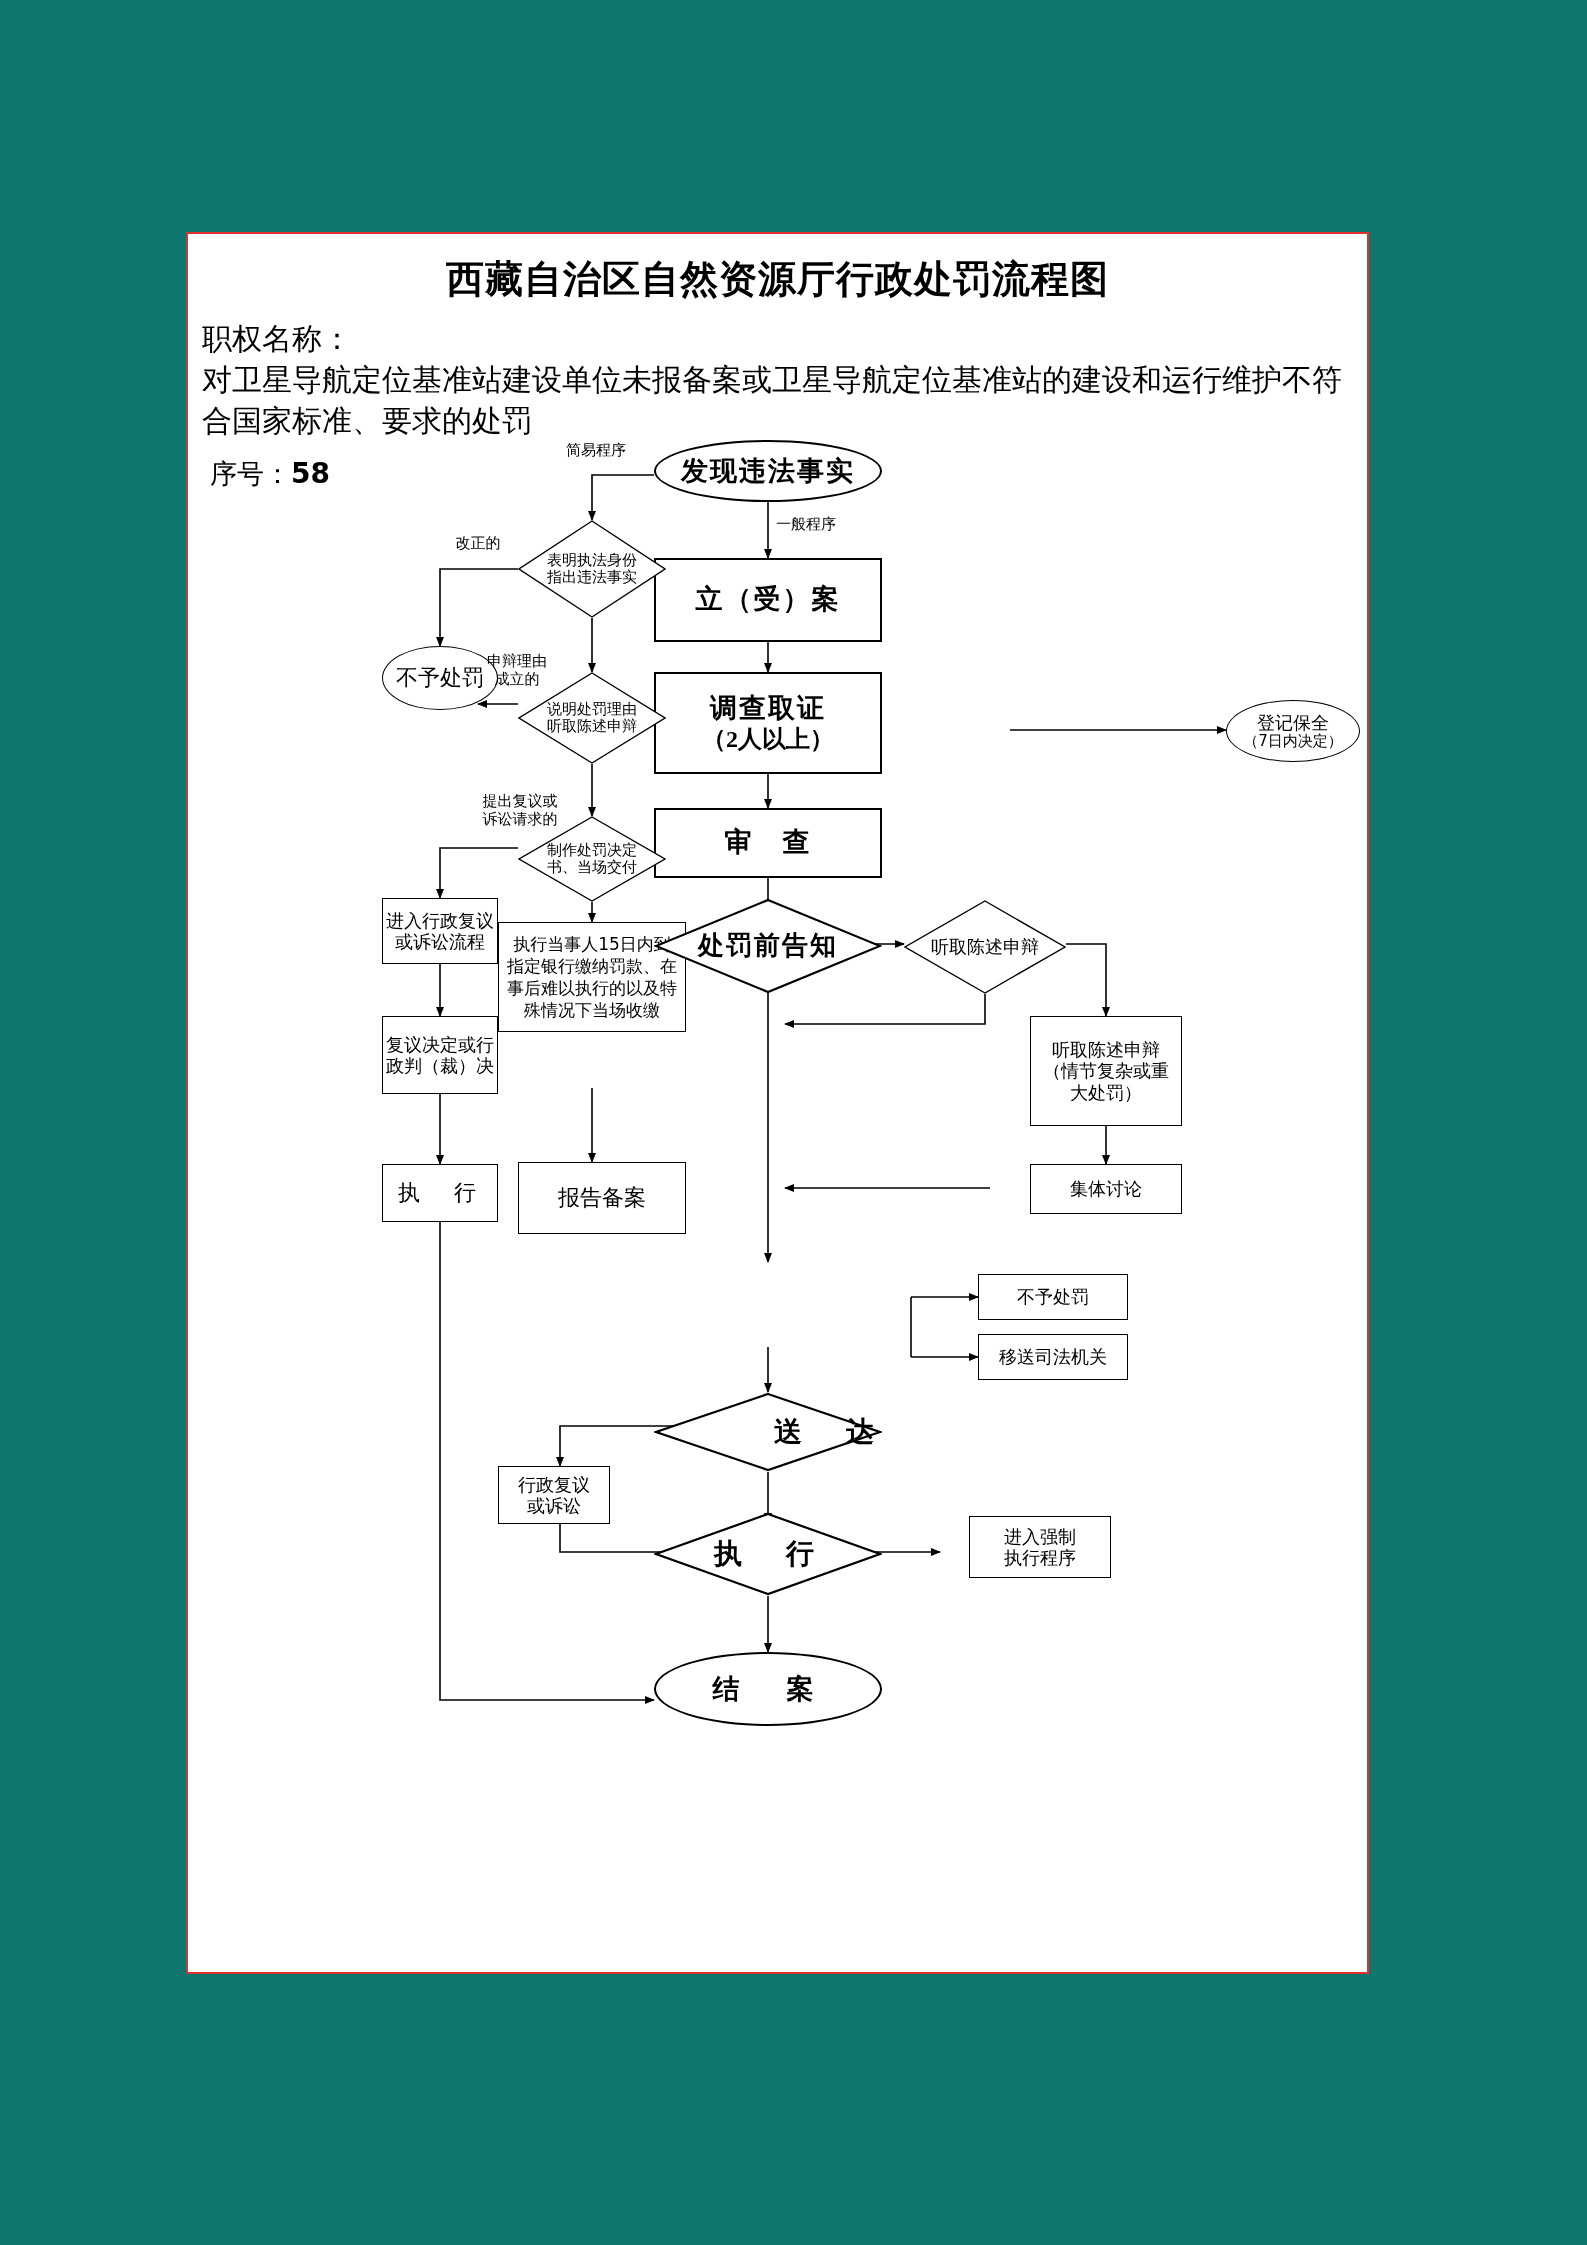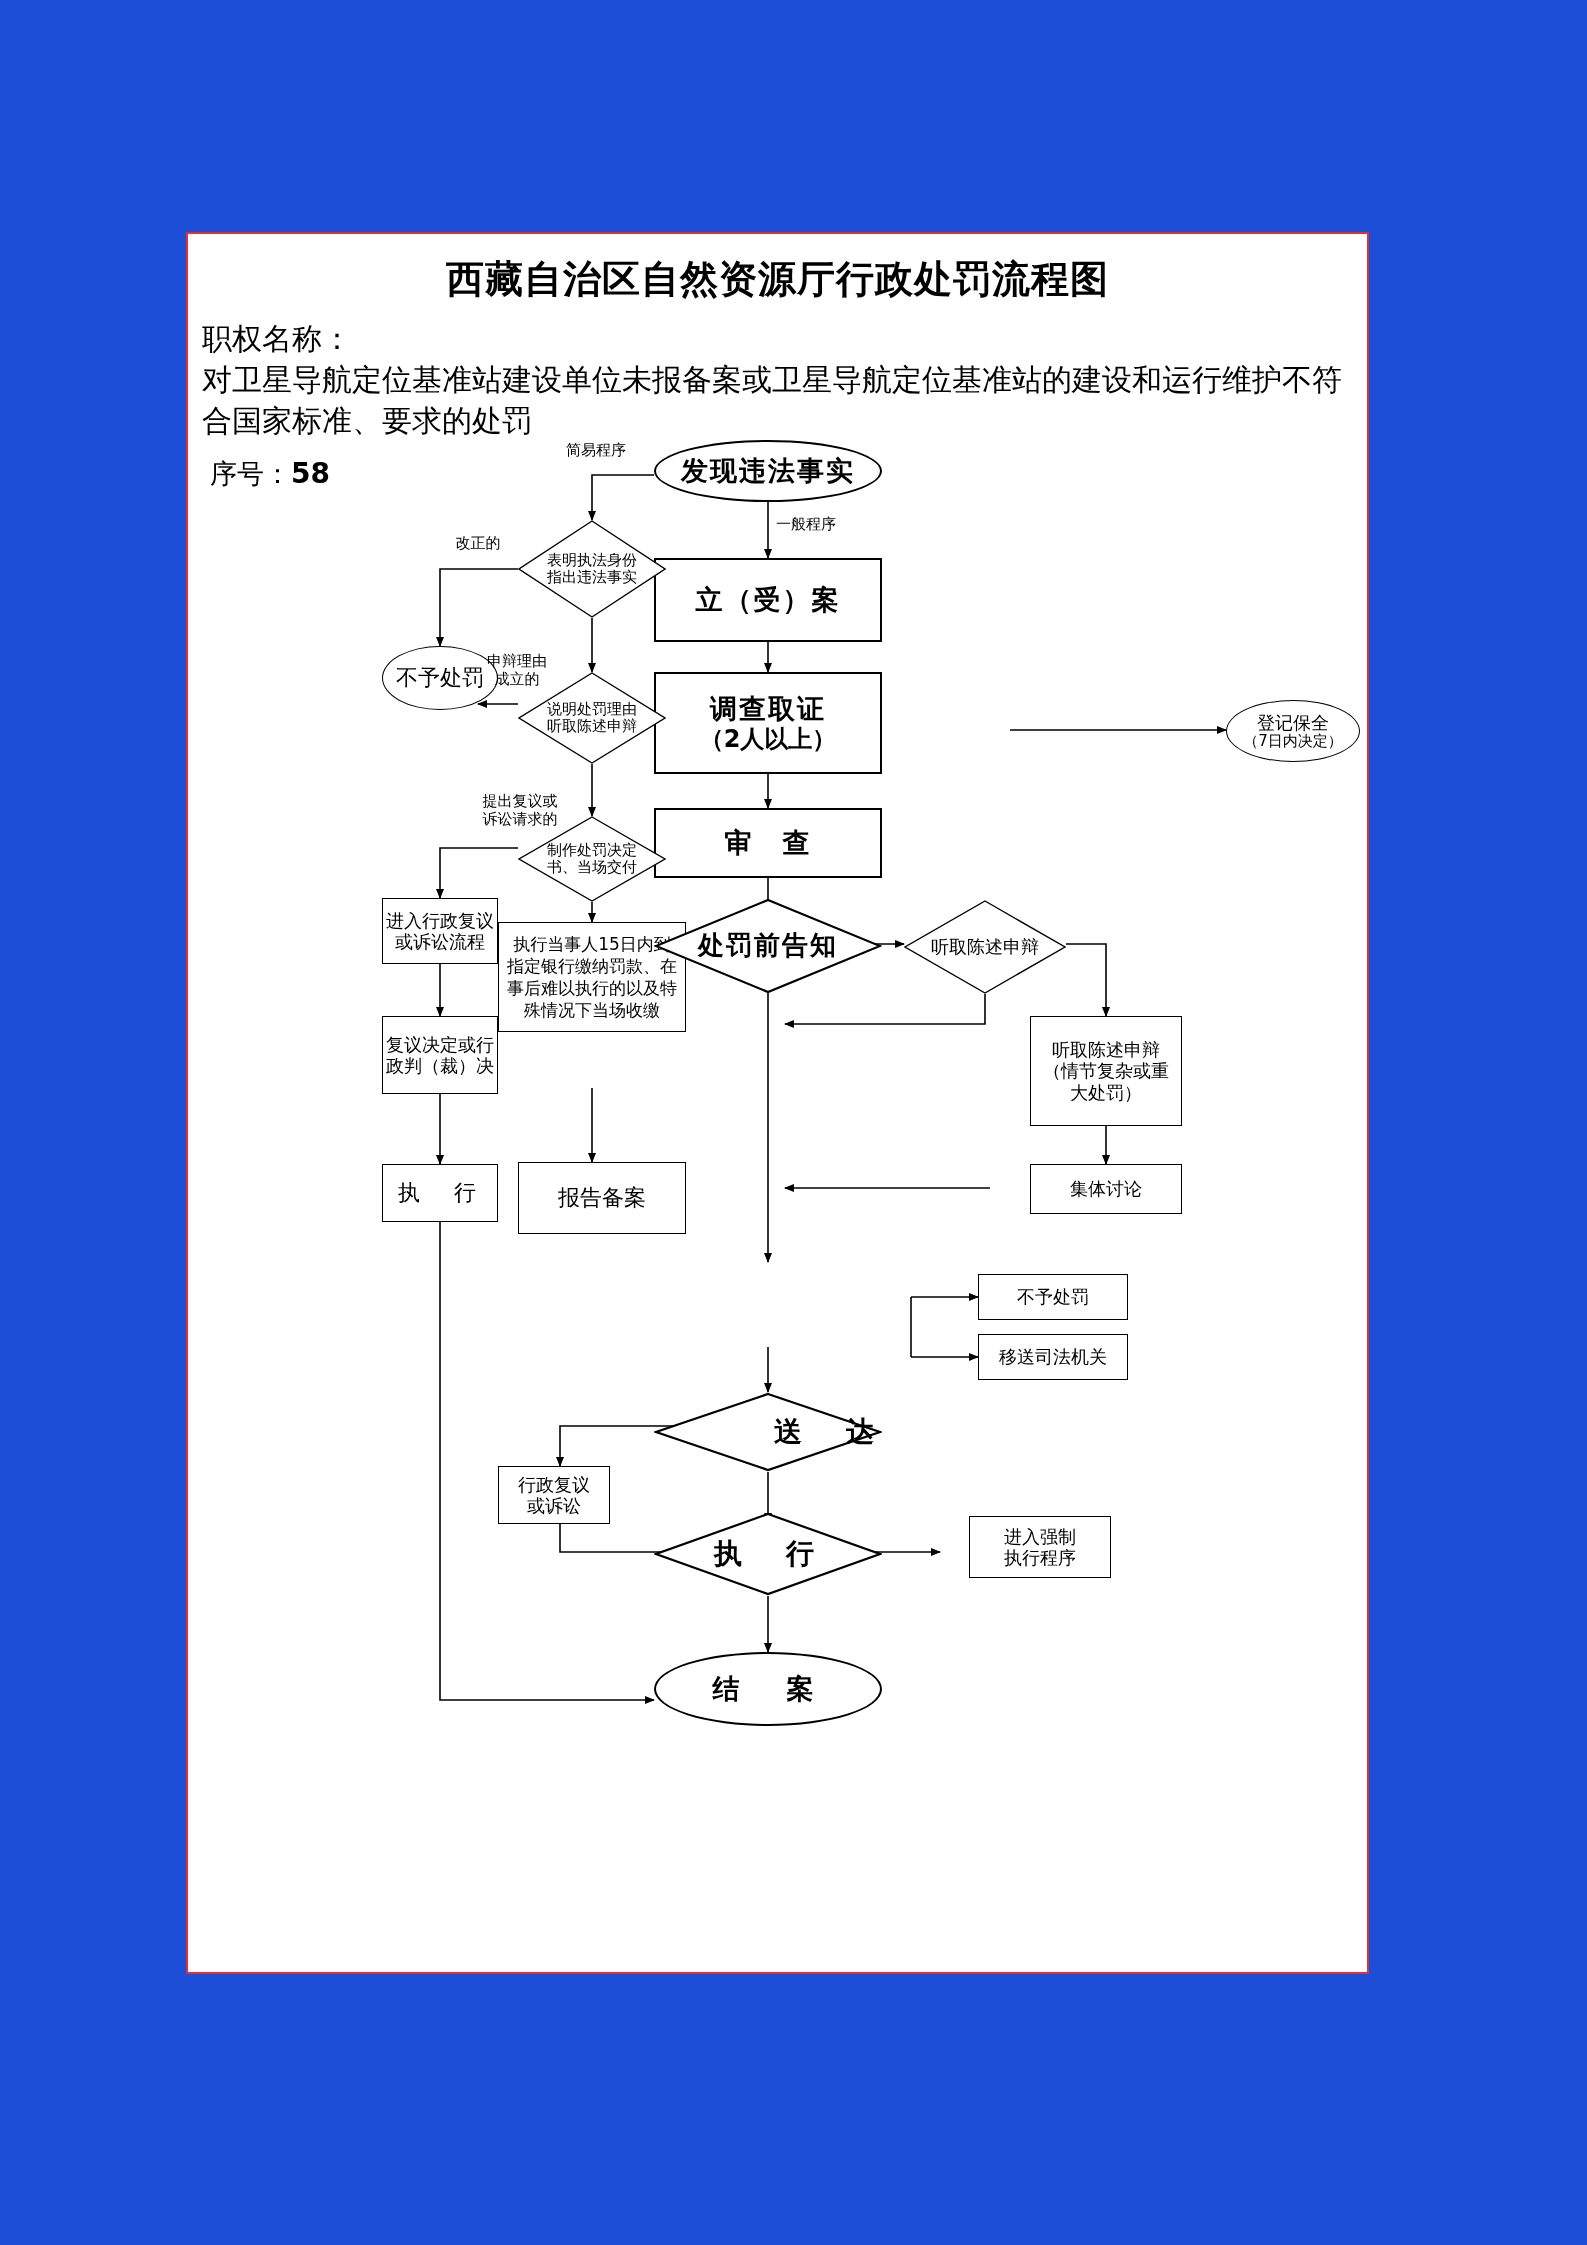--- a/index.html
+++ b/index.html
@@ -7,21 +7,21 @@
     padding: 0;
     background: #ffffff;
   }
   body {
     font-family: "DejaVu Sans", "Liberation Sans", sans-serif;
   }
   #page {
     position: relative;
     width: 1587px;
     height: 2245px;
-    background: #1d4ed8;
+    background: #0f766e;
     overflow: hidden;
   }
   #frame {
     position: absolute;
     left: 186px;
     top: 232px;
     width: 1183px;
     height: 1742px;
     border: 2px solid #e03030;
     box-sizing: border-box;
@@ -86,20 +86,21 @@
     color: #000;
     line-height: 1.18;
     z-index: 3;
   }
   .rect {
     border: 1px solid #000;
     background: #fff;
   }
   .rect.thick {
     border: 2px solid #000;
+    font-family: Liberation Serif, serif;
   }
   .oval {
     border: 2px solid #000;
     border-radius: 50%/50%;
     background: #fff;
   }
   .oval.thin {
     border: 1px solid #000;
   }
   .big {

